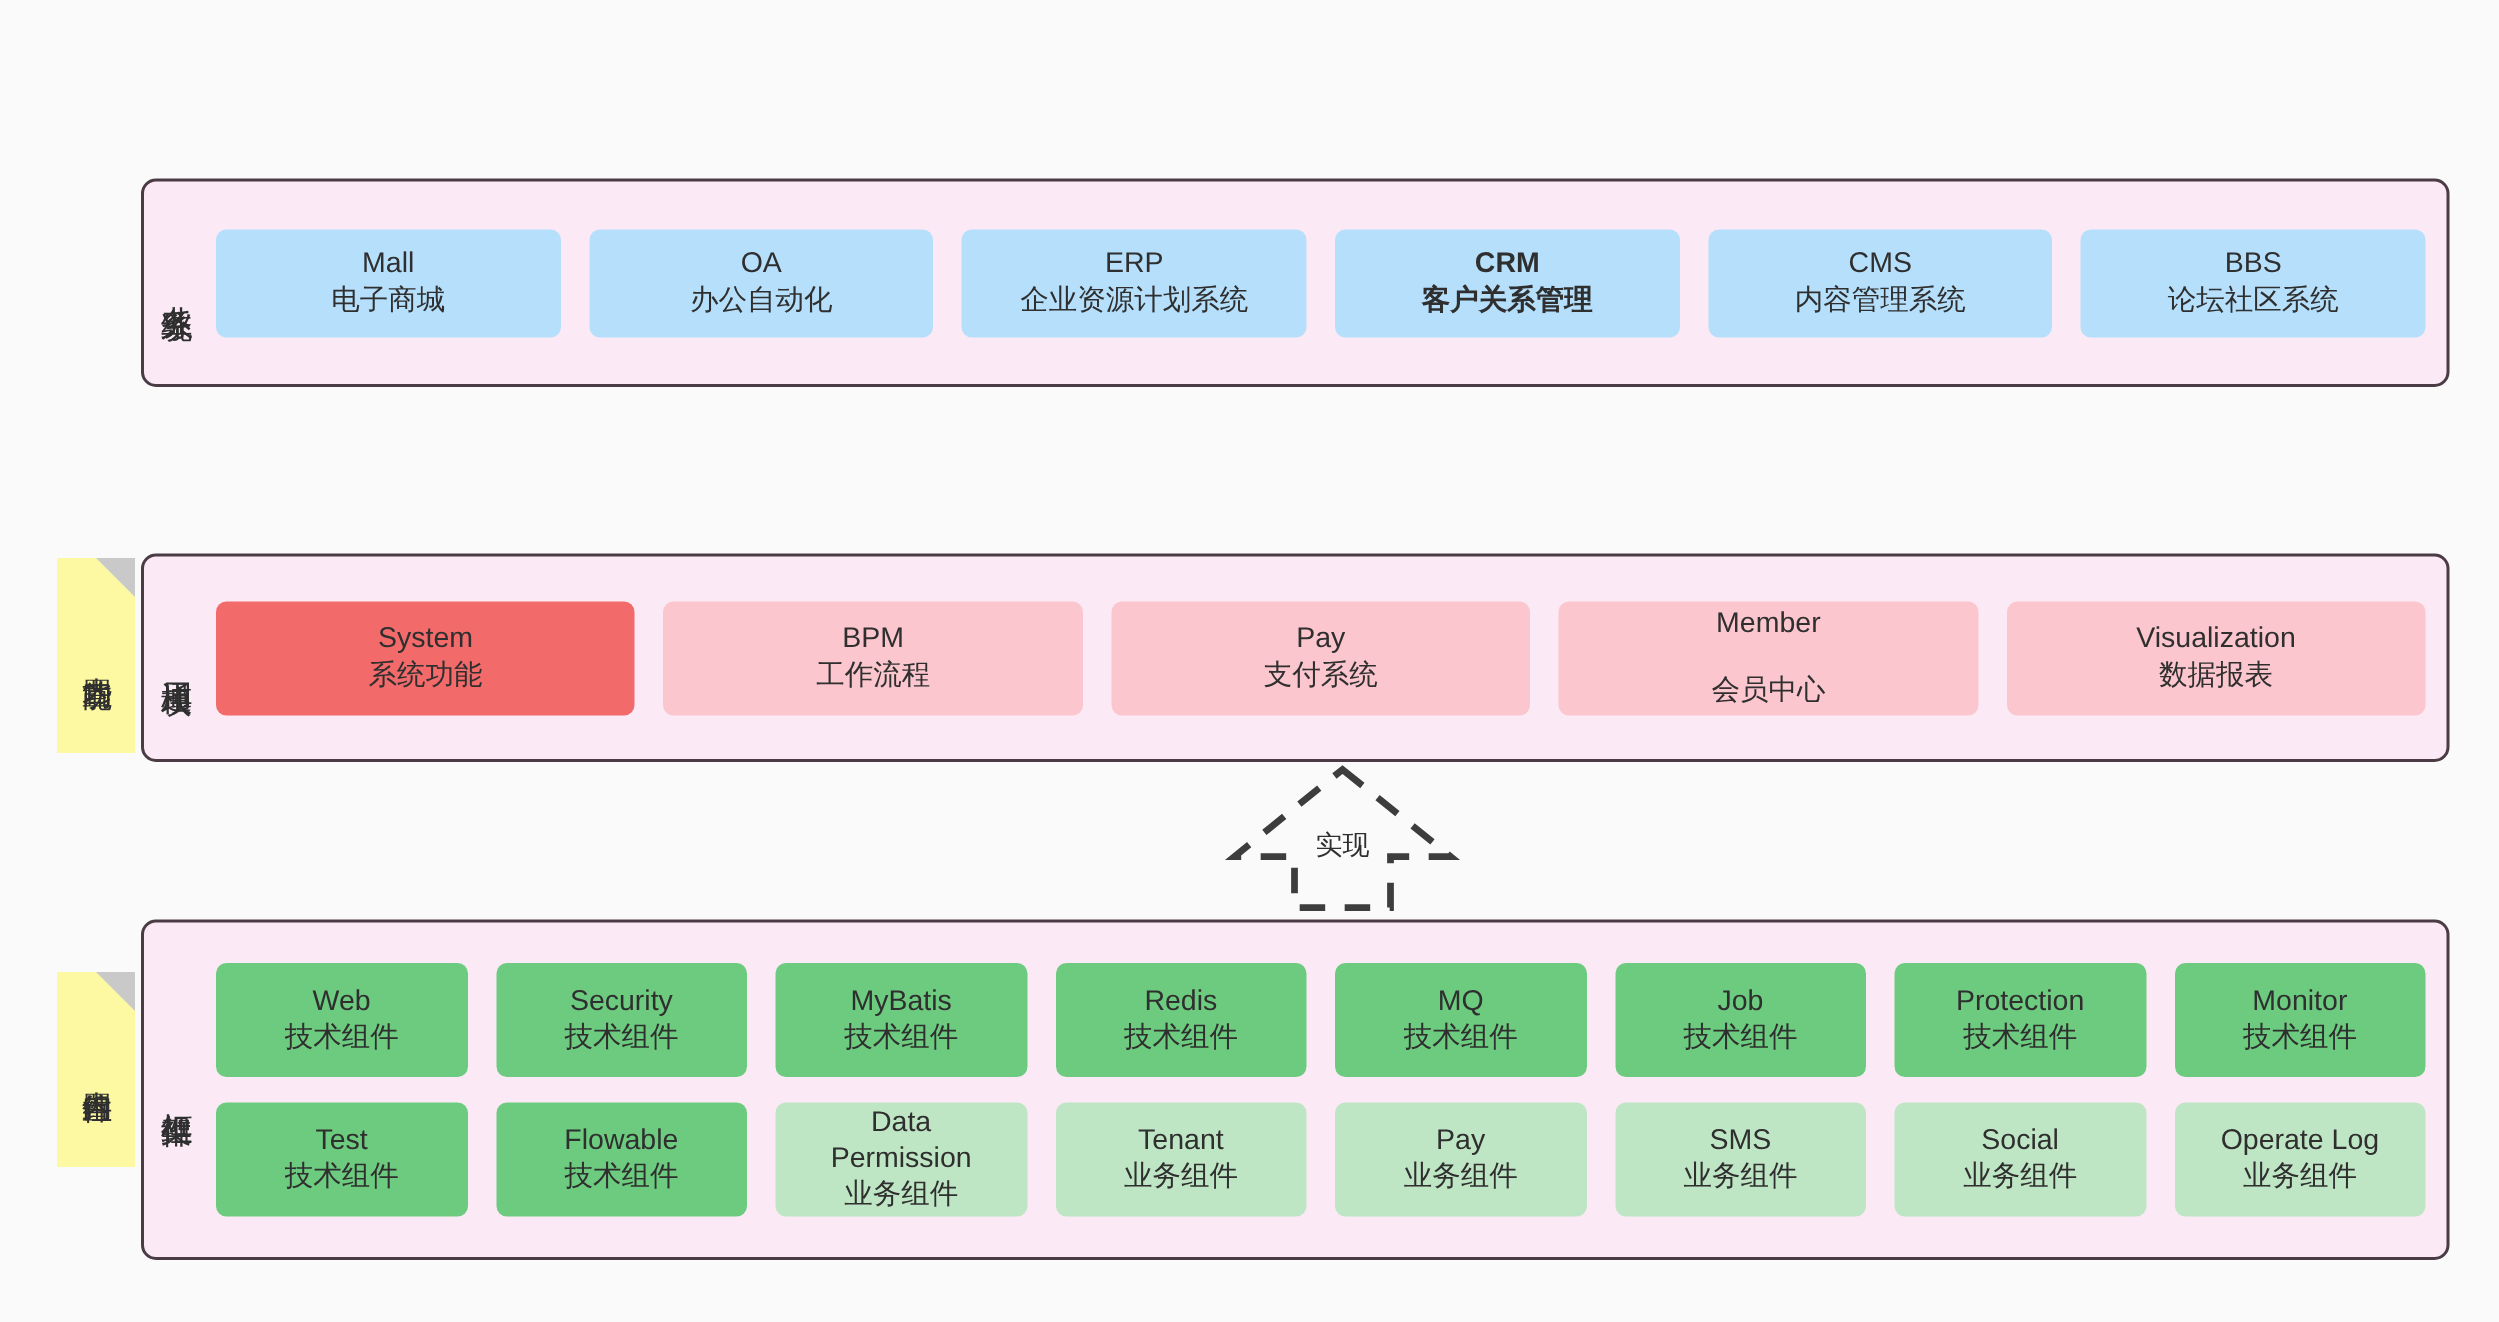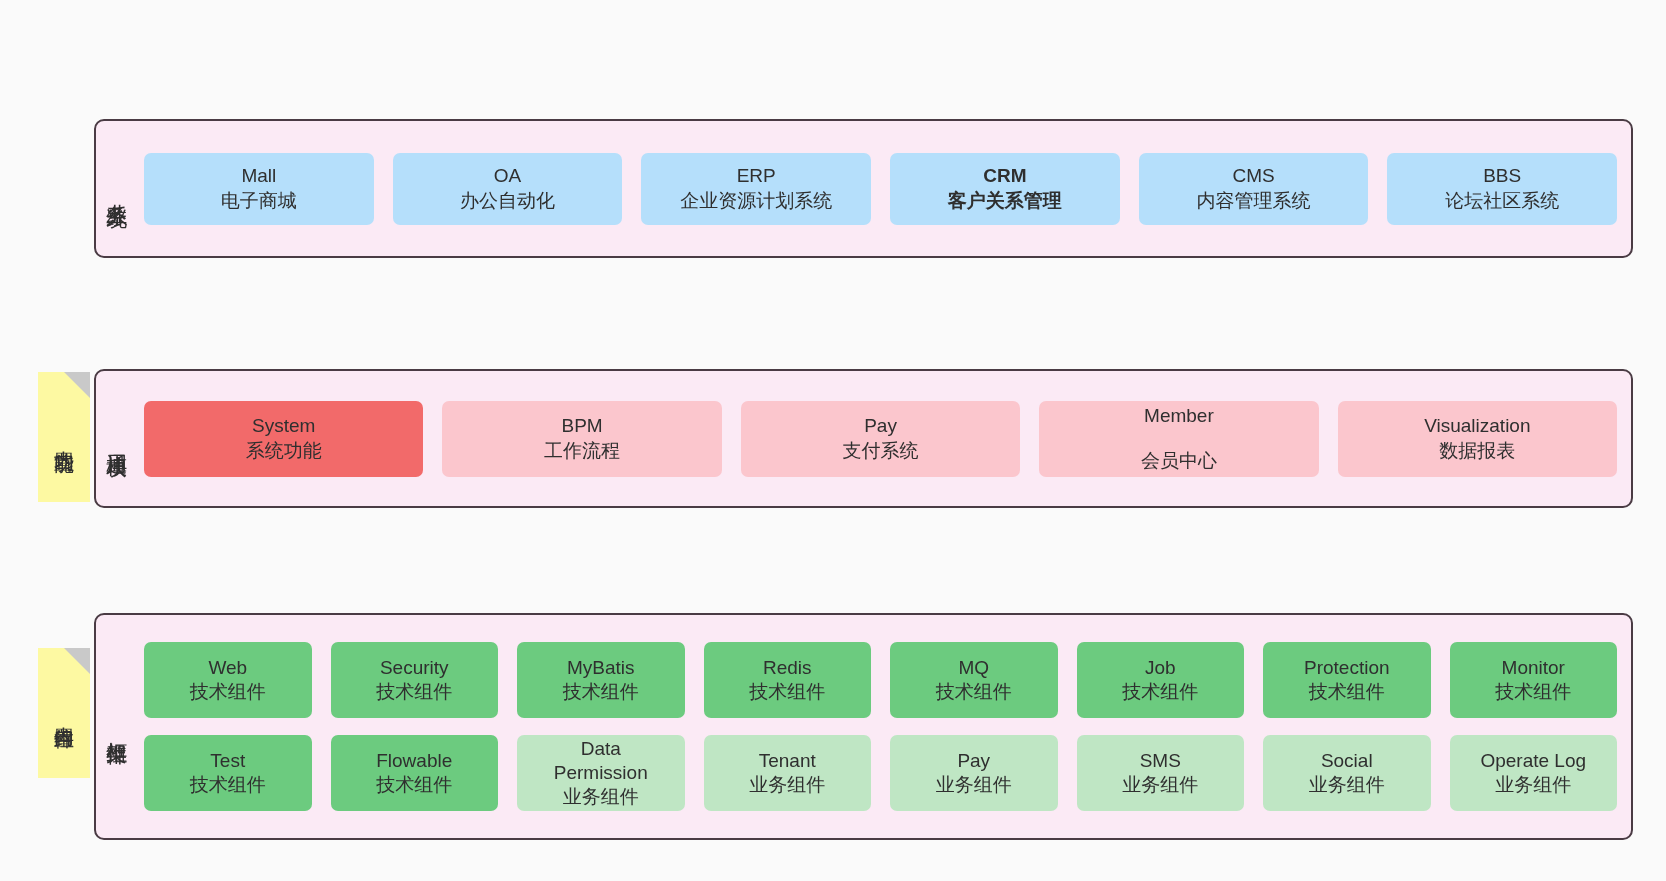--- a/index.html
+++ b/index.html
@@ -184,20 +184,26 @@
           <span class="t2">会员中心</span>
         </div>
         <div class="cell c-pink" style="height:76px;">
           <span class="t1">Visualization</span>
           <span class="t2">数据报表</span>
         </div>
       </div>
     </div>
   </div>
 
+  <div class="arrow" style="left:815px; top:509px;">
+    <svg width="160" height="96" viewBox="0 0 160 96">
+      <path d="M 80 4 L 152 62 L 112 62 L 112 96 L 48 96 L 48 62 L 8 62 Z" fill="none" stroke="#3d3d3d" stroke-width="4.5" stroke-dasharray="17 13" stroke-linejoin="miter"></path>
+    </svg>
+    <div class="label">实现</div>
+  </div>
 
   <div class="sticky" style="left:38px; top:648px; width:52px; height:130px;">
     <span class="fold"></span>
     <span>内置组件</span>
   </div>
 
   <div class="layer" id="layer-framework" style="left:94px; top:613px; width:1539px; height:227px;">
     <div class="layer-title">框架组件</div>
     <div class="layer-body">
 

